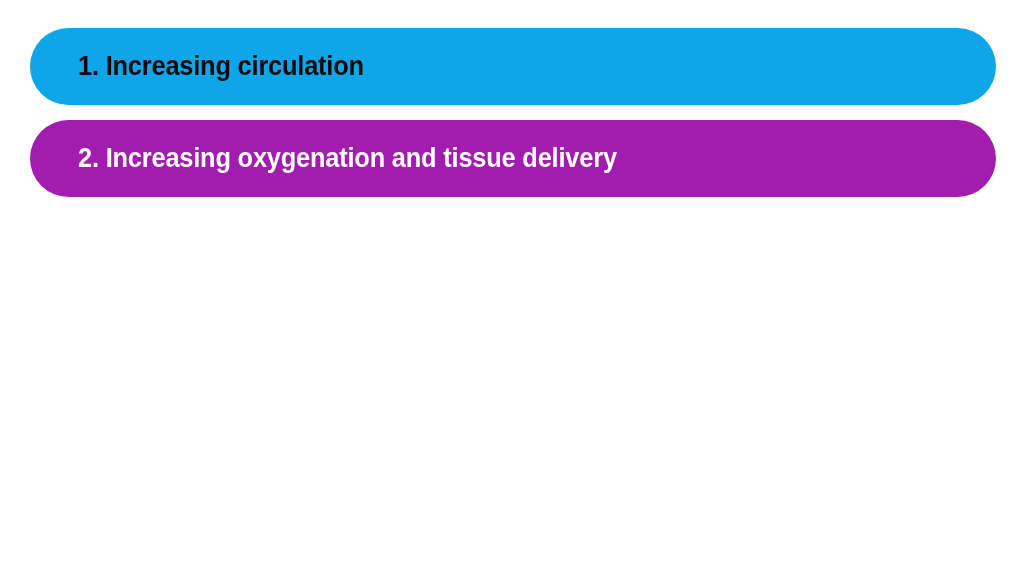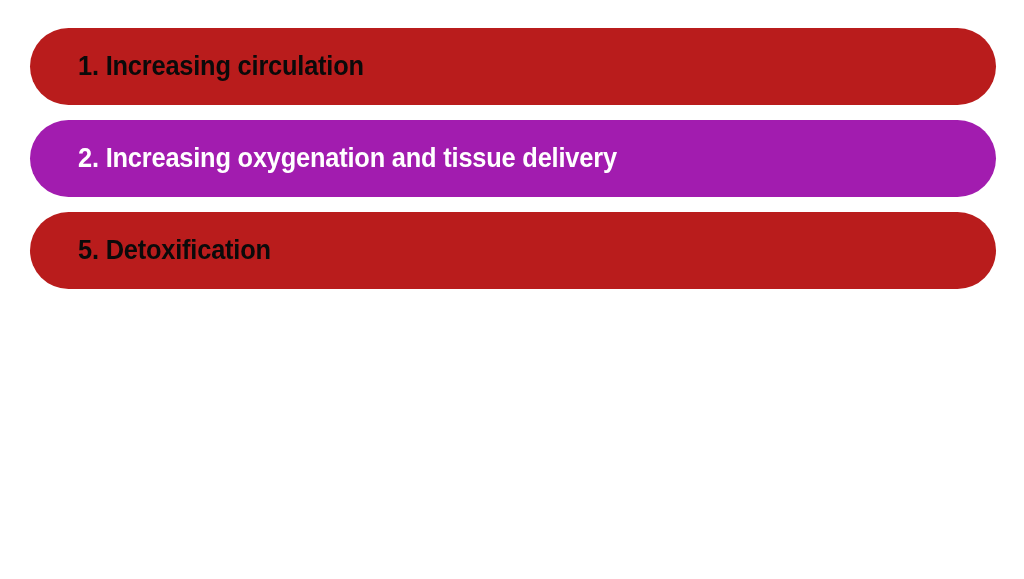--- a/index.html
+++ b/index.html
@@ -40,21 +40,21 @@
     font-size: 27px;
     font-weight: bold;
     letter-spacing: -0.2px;
     line-height: 1.05;
     white-space: nowrap;
     transform: scaleX(0.94);
     transform-origin: left center;
   }
 
   .pill.accent {
-    background: #b91c1c;
+    background: #0ea5e9;
   }
   .pill.accent .pill-label {
     color: #0a0a0a;
   }
 
   .pill.neutral {
     background: #a21caf;
   }
   .pill.neutral .pill-label {
     color: #ffffff;
@@ -68,18 +68,15 @@
   <div class="pill accent">
     <span class="pill-label">1. Increasing circulation</span>
   </div>
 
   <div class="pill neutral">
     <span class="pill-label">2. Increasing oxygenation and tissue delivery</span>
   </div>
 
 
 
-  <div class="pill accent">
-    <span class="pill-label">5. Detoxification</span>
-  </div>
 
 
 </div>
 
 </body></html>

